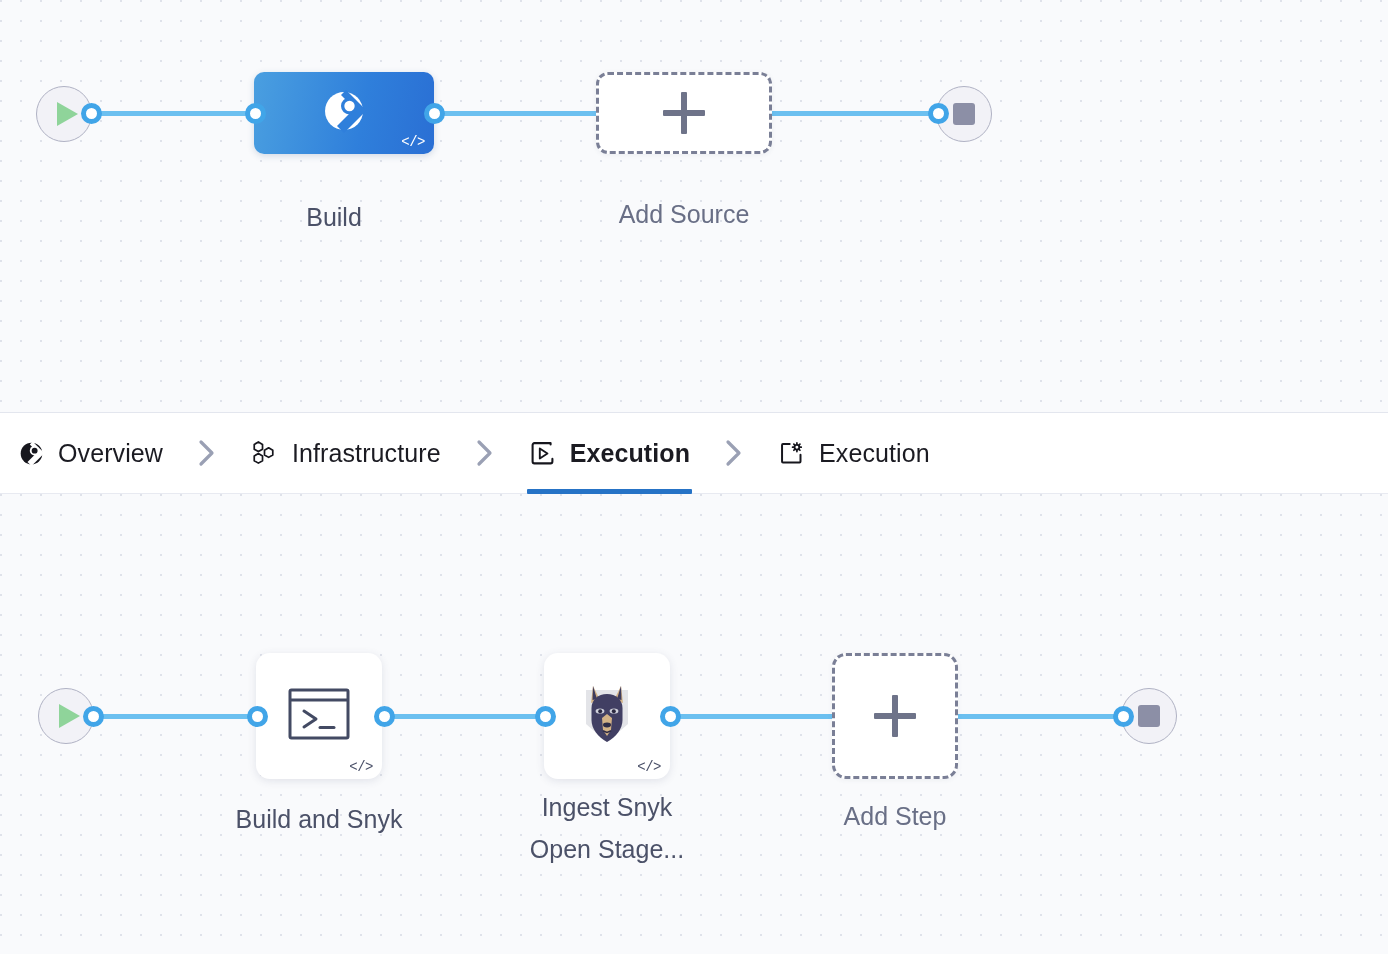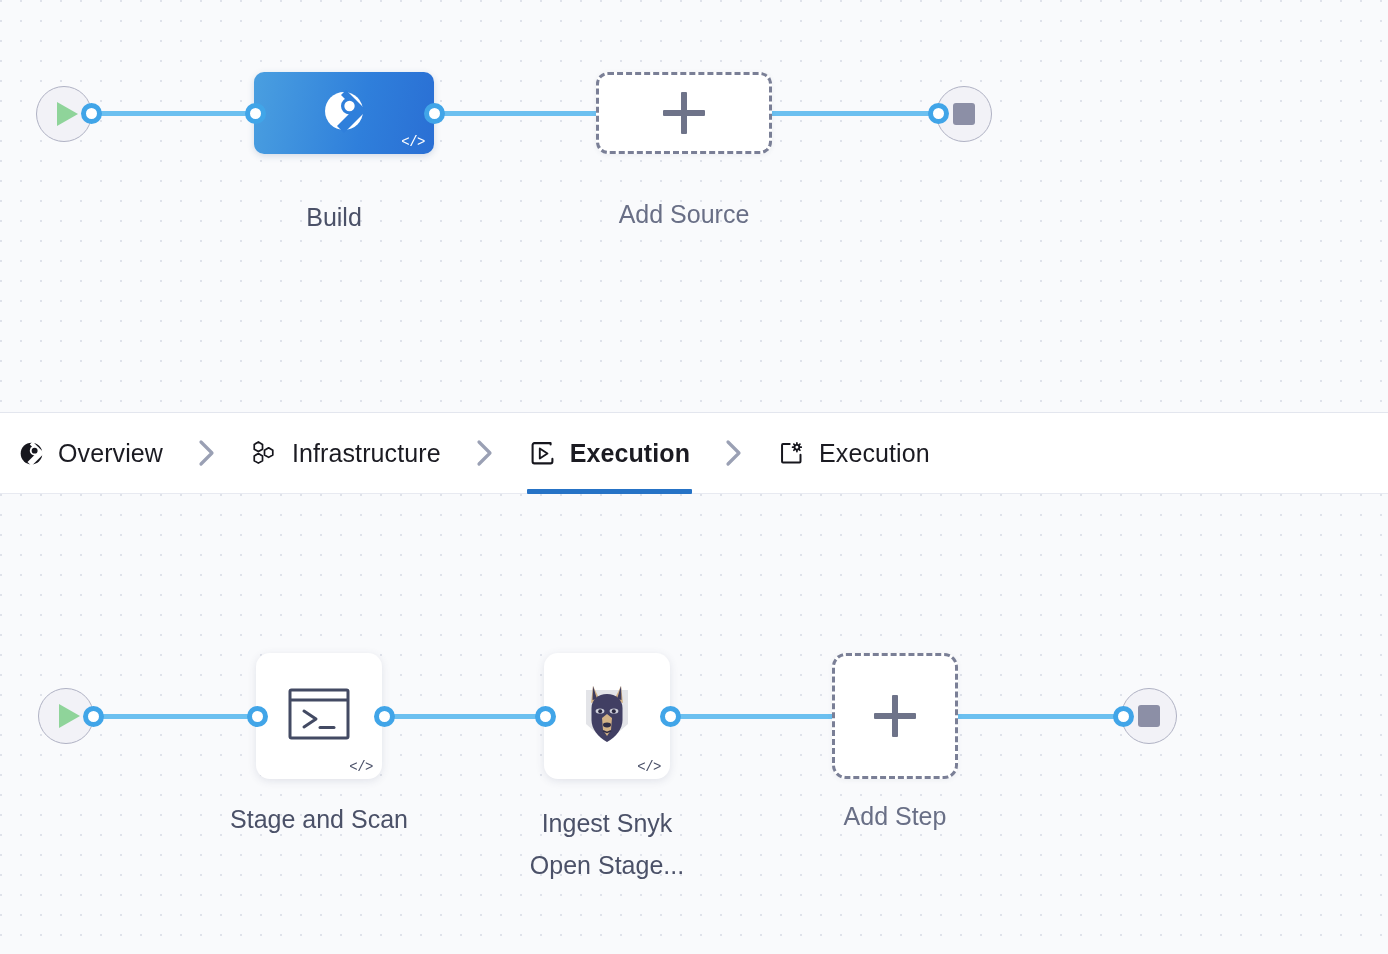--- a/index.html
+++ b/index.html
@@ -347,21 +347,21 @@
           <rect x="3" y="4" width="58" height="48" rx="1.5" fill="#ffffff" stroke="#434a63" stroke-width="3"></rect>
           <line x1="3" y1="14" x2="61" y2="14" stroke="#434a63" stroke-width="3"></line>
           <path d="M17 25 L29 33 L17 41" fill="none" stroke="#434a63" stroke-width="3" stroke-linecap="round" stroke-linejoin="round"></path>
           <line x1="33" y1="41.5" x2="47" y2="41.5" stroke="#434a63" stroke-width="3" stroke-linecap="round"></line>
         </svg>
       </div>
       <span class="code-badge">&lt;/&gt;</span>
     </div>
     <div class="port" style="left:247px; top:212px;"></div>
     <div class="port" style="left:374px; top:212px;"></div>
-    <div class="node-label" style="left:209px; top:304px; width:220px;">Stage and Scan</div>
+    <div class="node-label" style="left:209px; top:304px; width:220px;">Build and Snyk</div>
 
     <div class="step-node" style="left:544px; top:159px;">
       <div class="step-icon">
         <svg width="62" height="68" viewBox="0 0 62 68">
           <path d="M10 10 H52 V44 L31 62 L10 44 Z" fill="#e3e4e8"></path>
           <path d="M17 6 L15 23 L24 20 Z" fill="#d3b286"></path>
           <path d="M45 6 L47 23 L38 20 Z" fill="#d3b286"></path>
           <path d="M17 6 L16.5 20 L21 19 Z" fill="#3e3c5e"></path>
           <path d="M45 6 L45.5 20 L41 19 Z" fill="#3e3c5e"></path>
           <path d="M31 14 C22 14 15.5 20 15.5 28 L15.5 40 C15.5 49 22 57 31 62 C40 57 46.5 49 46.5 40 L46.5 28 C46.5 20 40 14 31 14 Z" fill="#413f63"></path>
@@ -371,21 +371,21 @@
           <ellipse cx="24.2" cy="31.2" rx="2" ry="2" fill="#2a2840"></ellipse>
           <ellipse cx="37.8" cy="31.2" rx="2" ry="2" fill="#2a2840"></ellipse>
           <ellipse cx="31" cy="45" rx="4" ry="2.4" fill="#2e2c47"></ellipse>
           <path d="M27.5 51 L31 52.5 L34.5 51" fill="none" stroke="#2e2c47" stroke-width="1.6" stroke-linecap="round"></path>
         </svg>
       </div>
       <span class="code-badge">&lt;/&gt;</span>
     </div>
     <div class="port" style="left:535px; top:212px;"></div>
     <div class="port" style="left:660px; top:212px;"></div>
-    <div class="node-label" style="left:497px; top:308px; width:220px;">
+    <div class="node-label" style="left:497px; top:292px; width:220px;">
       <div>Ingest Snyk</div>
       <div>Open Stage...</div>
     </div>
 
     <div class="add-node add-step-node" style="left:832px; top:159px;">
       <span class="plus"></span>
     </div>
     <div class="node-label muted" style="left:785px; top:301px; width:220px;">Add Step</div>
 
     <div class="port" style="left:1113px; top:212px;"></div>

